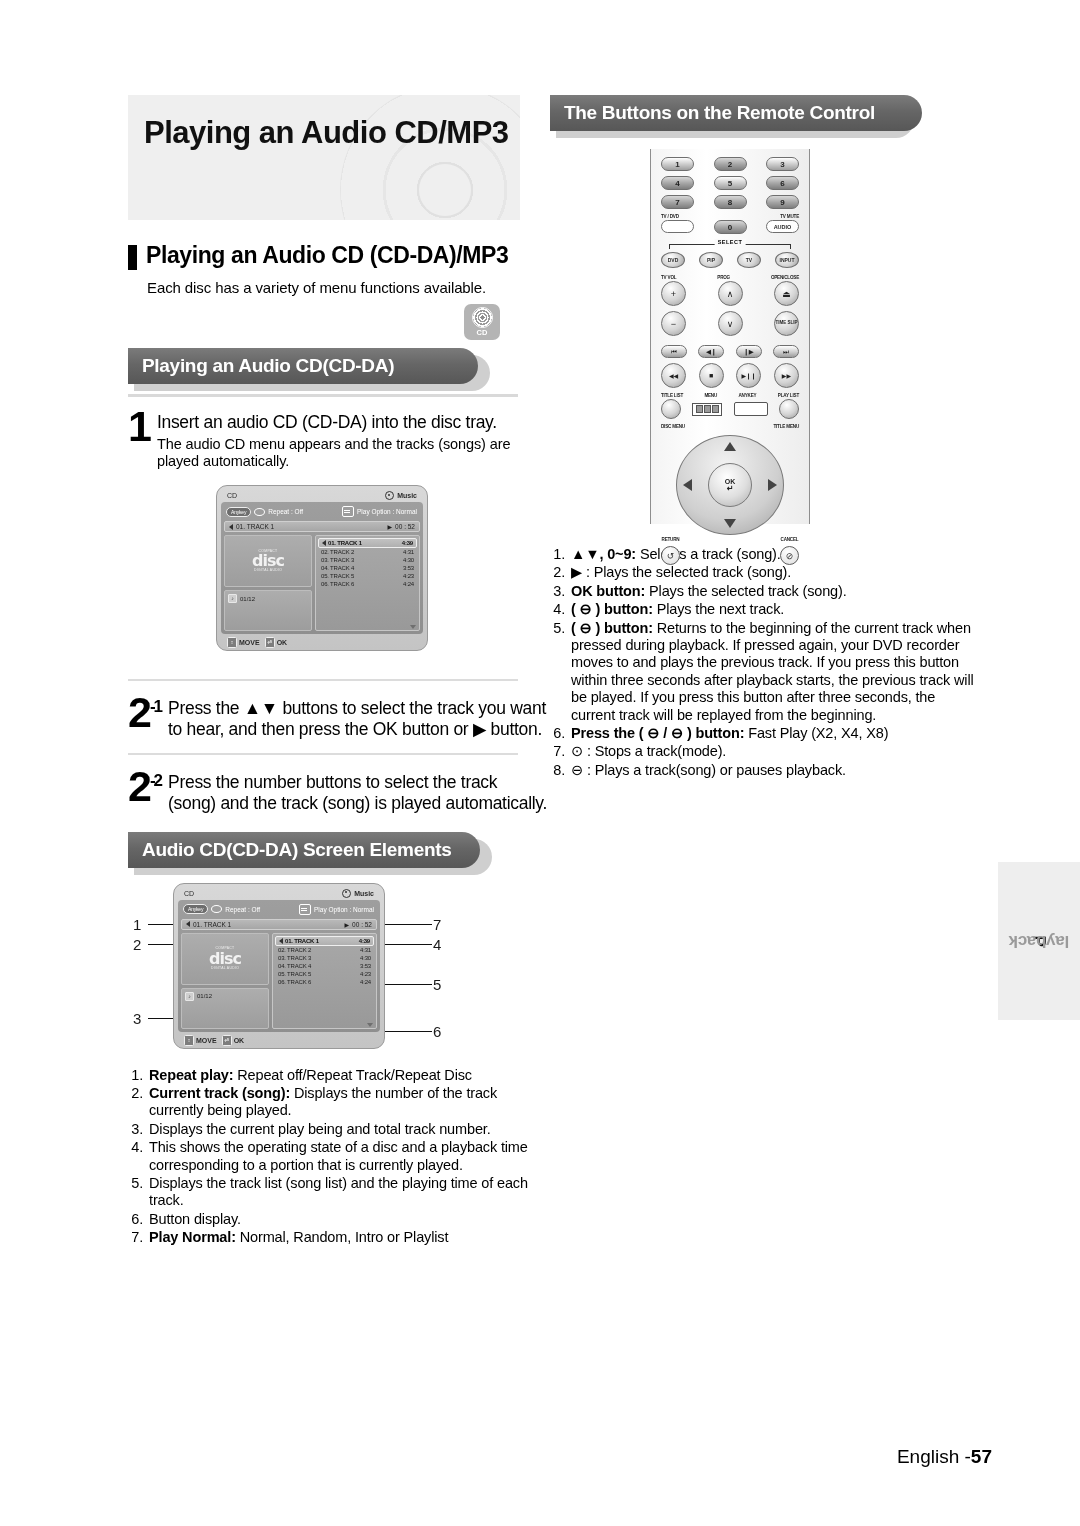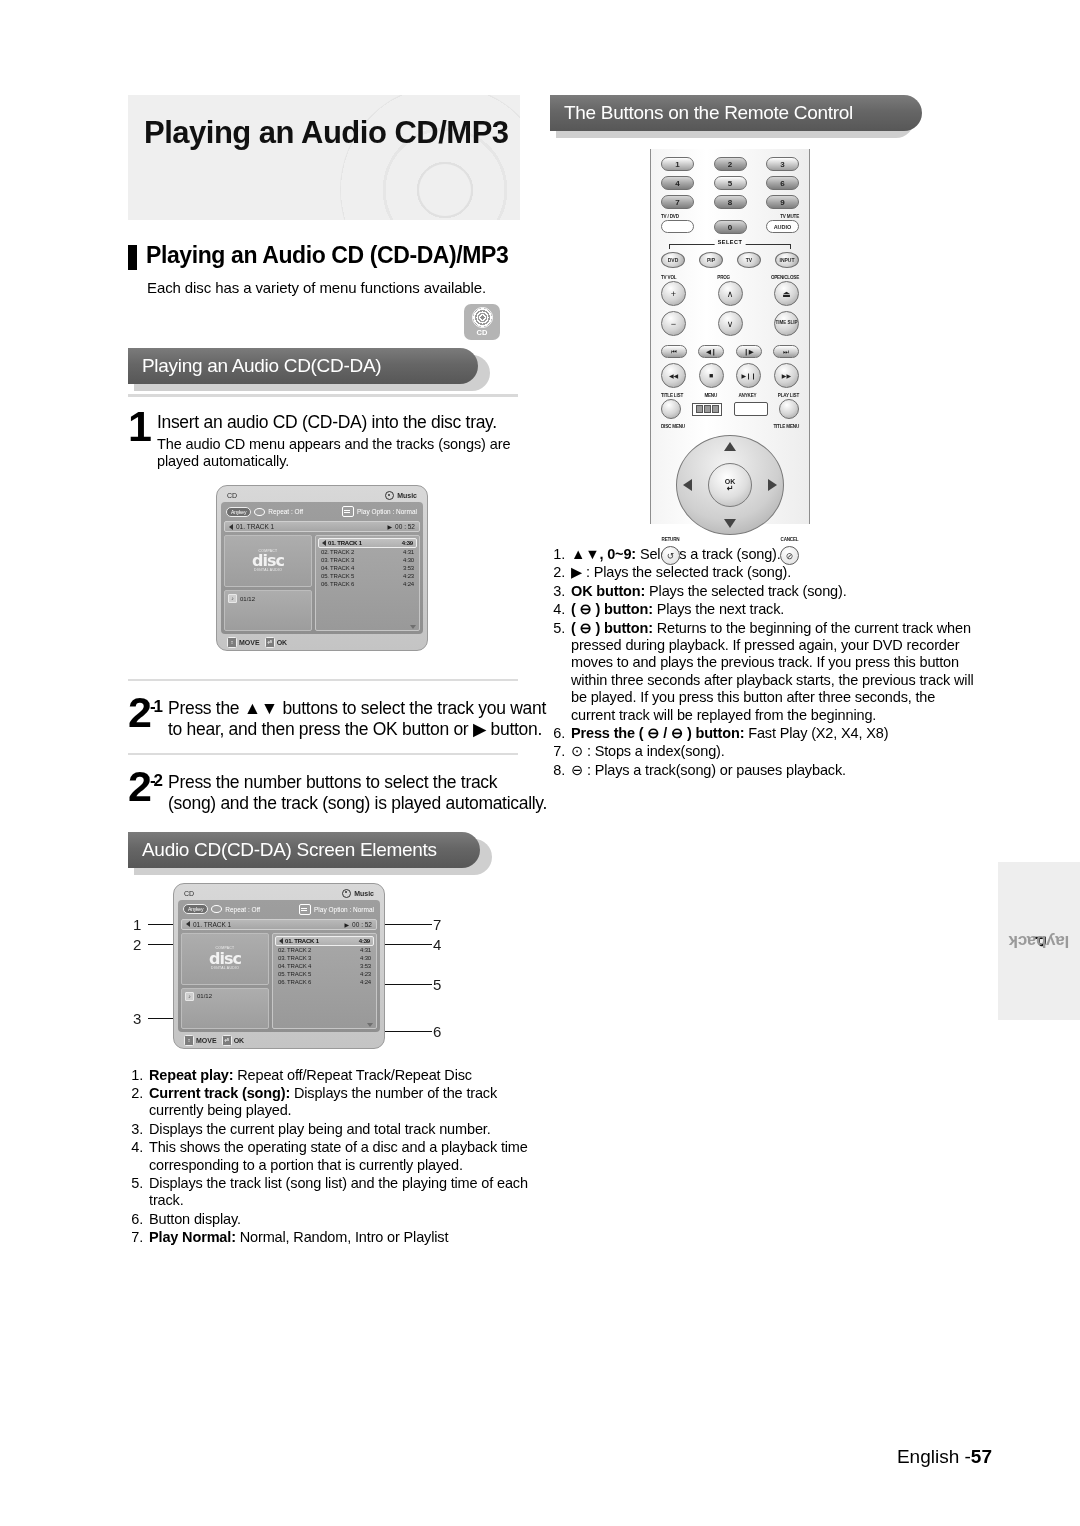--- a/index.html
+++ b/index.html
@@ -68,21 +68,21 @@
   .bar .fill{
     position:absolute;left:0;top:0;height:36px;width:350px;
     background:linear-gradient(180deg,#7b7b7b 0%,#666666 45%,#575757 100%);
     border-radius:0 18px 18px 0;
   }
   .bar .shadow{
     position:absolute;left:6px;top:7px;height:36px;width:356px;
     background:#cfcfcf;border-radius:0 18px 18px 0;z-index:-1;
   }
   .bar .txt{
-    position:absolute;left:14px;top:7px;color:#fff;font-size:19px;font-weight:normal;
+    position:absolute;left:14px;top:7px;color:#fff;font-size:19px;font-weight:bold;
     letter-spacing:-0.3px;z-index:3;white-space:nowrap;
   }
   .bar-wide .fill{width:352px;}
   .bar-wide .shadow{width:358px;}
   .rule{height:3px;background:#d9d9d9;margin:10px 0 12px 0;width:390px;}
   .rule-thin{height:2px;background:#dcdcdc;margin:14px 0 14px 0;width:390px;}
 
   
   .step{display:flex;align-items:flex-start;gap:7px;margin-top:6px;}
   .step .num{
@@ -660,21 +660,21 @@
       </div>
     </div>
 
     <ol class="desc" style="margin-top:22px;">
       <li><b>▲▼, 0~9:</b><span> Selects a track (song).</span></li>
       <li><span>▶ : Plays the selected track (song).</span></li>
       <li><b>OK button:</b><span> Plays the selected track (song).</span></li>
       <li><b>( ⊖ ) button:</b><span> Plays the next track.</span></li>
       <li><b>( ⊖ ) button:</b><span> Returns to the beginning of the current track when pressed during playback. If pressed again, your DVD recorder moves to and plays the previous track. If you press this button within three seconds after playback starts, the previous track will be played. If you press this button after three seconds, the current track will be replayed from the beginning.</span></li>
       <li><b>Press the ( ⊖ / ⊖ ) button:</b><span> Fast Play (X2, X4, X8)</span></li>
-      <li><span>⊙ : Stops a index(song).</span></li>
+      <li><span>⊙ : Stops a track(mode).</span></li>
       <li><span>⊖ : Plays a track(song) or pauses playback.</span></li>
     </ol>
   </div>
 
   <div class="side-tab">
     <span><b>P</b><span>layback</span></span>
   </div>
 
   <div class="footer">
     <span>English -</span><span class="pg">57</span>

